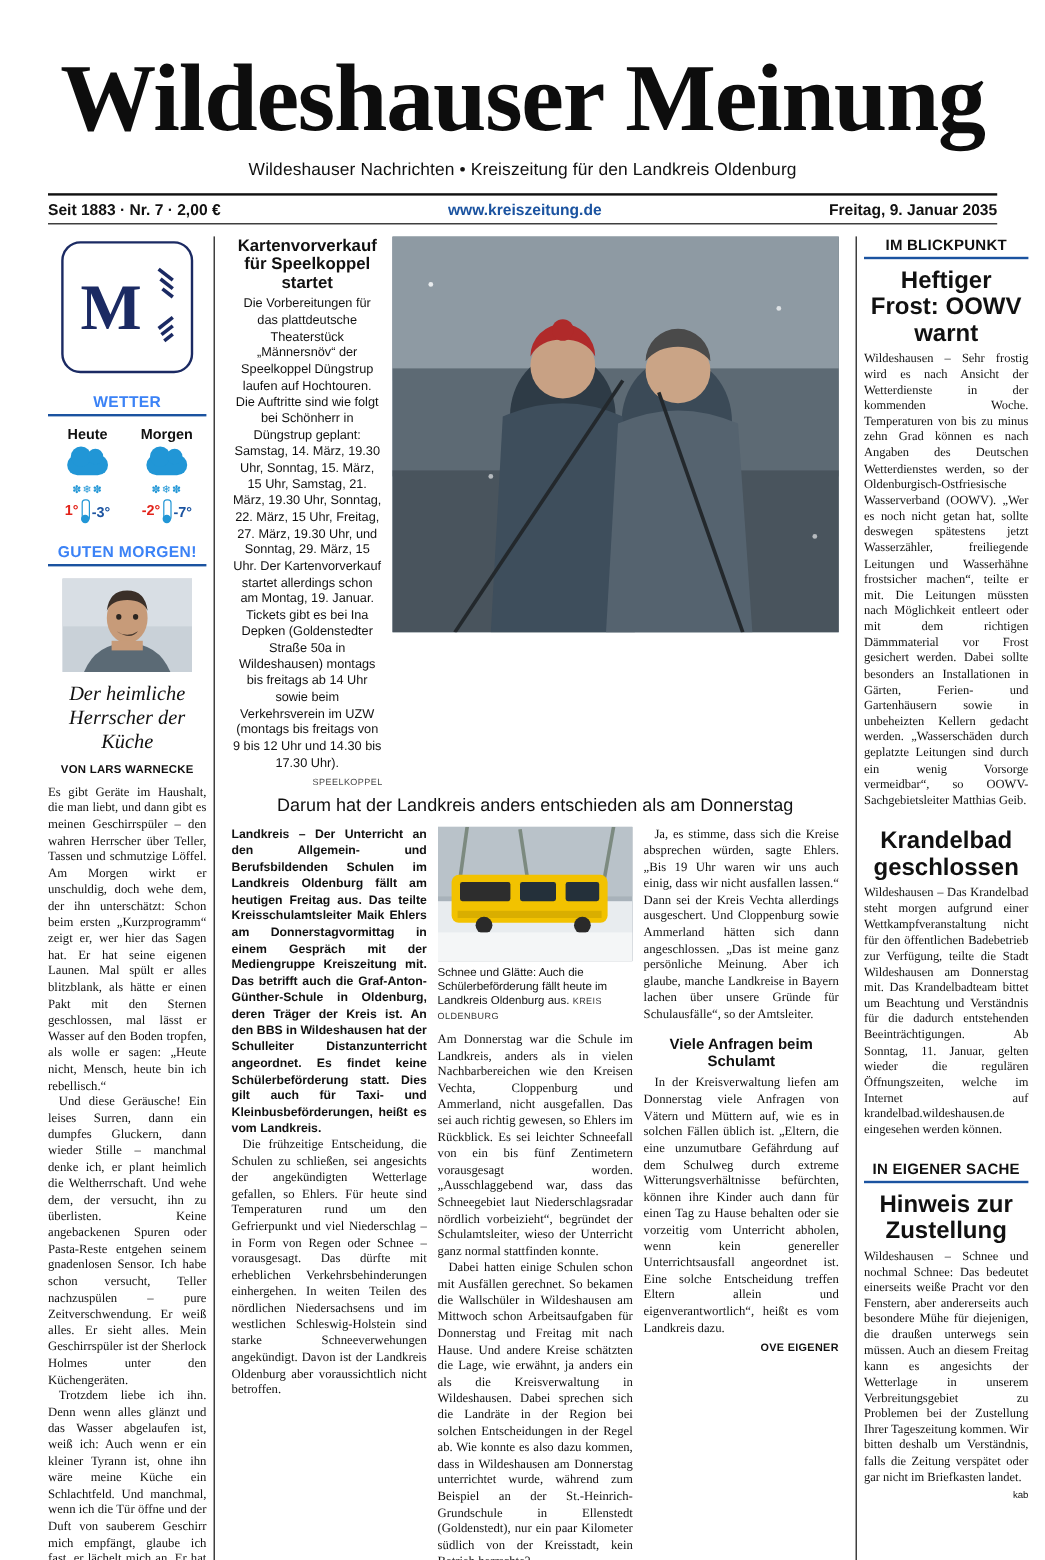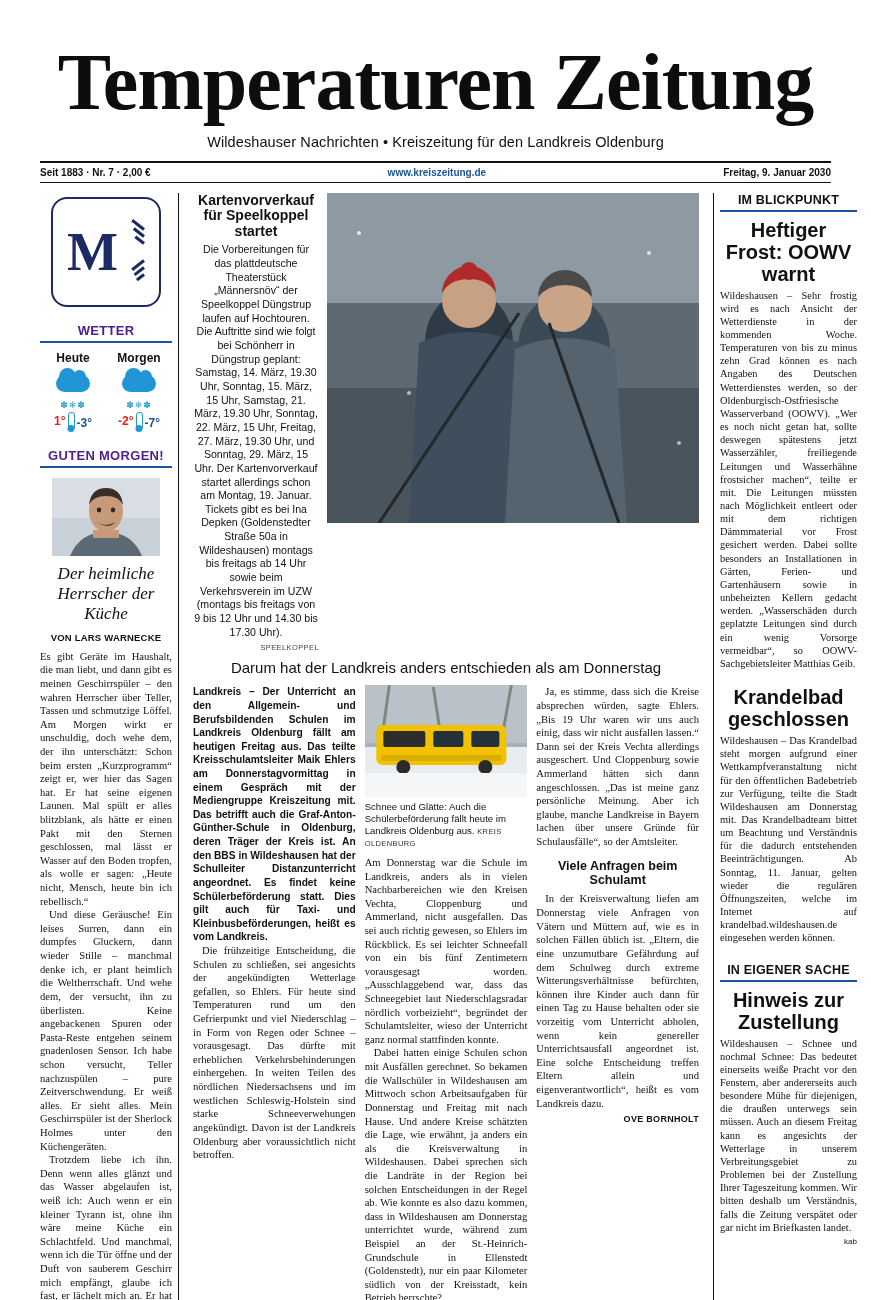--- a/index.html
+++ b/index.html
@@ -18,21 +18,21 @@
     letter-spacing:-1px;color:#0d0d0d;
   }
   .masthead .sub{
     font-family:"Liberation Sans", sans-serif;
     font-size:14.5px;margin-top:14px;color:#111;letter-spacing:.1px;
   }
   .rule-strong{border:0;border-top:2.4px solid #111;margin:11px 0 0 0;}
   .rule-thin{border:0;border-top:1px solid #111;margin:0;}
   .infobar{
     display:flex;justify-content:space-between;align-items:center;
-    font-family:"Liberation Sans", sans-serif;font-weight:700;font-size:10px;
+    font-family:"Liberation Sans", sans-serif;font-weight:700;font-size:13px;
     padding:3.5px 0 4px 0;
   }
   .infobar .mid{color:#1b53a0;}
 
   
   .cols{display:flex;gap:0;margin-top:10px;}
   .col-left{width:132px;flex:0 0 132px;}
   .col-mid{width:522px;flex:0 0 522px;padding:0 8px;box-sizing:border-box;}
   .col-right{width:137px;flex:0 0 137px;}
   .vdiv{width:1px;background:#111;flex:0 0 1px;margin:0 6px;align-self:stretch;}
@@ -42,21 +42,21 @@
     width:106px;height:106px;margin:4px auto 0 auto;
     border:2.2px solid #1b2a63;border-radius:16px;
     display:flex;align-items:center;justify-content:center;position:relative;
   }
   .logo-m{font-family:"Liberation Serif",serif;font-weight:700;font-size:54px;color:#1b2a63;line-height:1;}
   .logo-k{position:relative;width:26px;height:52px;margin-left:1px;}
   .logo-k i{position:absolute;right:0;background:#1b2a63;display:block;}
 
   .secthead{
     font-family:"Liberation Sans", sans-serif;font-weight:700;
-    font-size:13px;text-align:center;letter-spacing:.3px;margin-top:16px;color:#4c1d95;
+    font-size:13px;text-align:center;letter-spacing:.3px;margin-top:16px;color:#3b82f6;
   }
   .secrule{border:0;border-top:2.4px solid #1b53a0;margin:3px 0 0 0;}
 
   .wx{display:flex;margin-top:8px;}
   .wx .day{flex:1;text-align:center;}
   .wx .dname{font-family:"Liberation Sans",sans-serif;font-weight:700;font-size:12px;margin-bottom:4px;}
   .wx .icon{height:30px;display:flex;align-items:center;justify-content:center;}
   .cloud{
     position:relative;width:34px;height:17px;background:#2196d6;border-radius:9px;
   }
@@ -137,28 +137,28 @@
     text-align:center;margin:7px 0 4px 0;
   }
   .r-body{font-family:"Liberation Serif",serif;font-size:10.4px;line-height:1.265;text-align:justify;hyphens:auto;}
 </style>
 </head>
 <body>
 
 <div class="page">
 
   <div class="masthead">
-    <h1>Temperaturen Zeitung</h1>
+    <h1>Wildeshauser Meinung</h1>
     <div class="sub">Wildeshauser Nachrichten • Kreiszeitung für den Landkreis Oldenburg</div>
   </div>
   <hr class="rule-strong">
   <div class="infobar">
     <span>Seit 1883 · Nr. 7 · 2,00 €</span>
     <span class="mid">www.kreiszeitung.de</span>
-    <span>Freitag, 9. Januar 2030</span>
+    <span>Freitag, 9. Januar 2035</span>
   </div>
   <hr class="rule-thin">
 
   <div class="cols">
 
     <div class="col-left">
 
       <div class="logo-box">
         <span class="logo-m">M</span>
         <span class="logo-k">
@@ -314,21 +314,21 @@
         </div>
 
         <div class="c">
           <div class="body-serif" style="margin-top:0;">
             <p style="text-indent:9px;">Ja, es stimme, dass sich die Kreise absprechen würden, sagte Ehlers. „Bis 19 Uhr waren wir uns auch einig, dass wir nicht ausfallen lassen.“ Dann sei der Kreis Vechta allerdings ausgeschert. Und Cloppenburg sowie Ammerland hätten sich dann angeschlossen. „Das ist meine ganz persönliche Meinung. Aber ich glaube, manche Landkreise in Bayern lachen über unsere Gründe für Schulausfälle“, so der Amtsleiter.</p>
           </div>
           <div class="subsub">Viele Anfragen beim Schulamt</div>
           <div class="body-serif" style="margin-top:0;">
             <p style="text-indent:9px;">In der Kreisverwaltung liefen am Donnerstag viele Anfragen von Vätern und Müttern auf, wie es in solchen Fällen üblich ist. „Eltern, die eine unzumutbare Gefährdung auf dem Schulweg durch extreme Witterungsverhältnisse befürchten, können ihre Kinder auch dann für einen Tag zu Hause behalten oder sie vorzeitig vom Unterricht abholen, wenn kein genereller Unterrichtsausfall angeordnet ist. Eine solche Entscheidung treffen Eltern allein und eigenverantwortlich“, heißt es vom Landkreis dazu.</p>
           </div>
-          <div class="endline">OVE BORNHOLT</div>
+          <div class="endline">OVE EIGENER</div>
         </div>
 
       </div>
 
     </div>
 
     <div class="vdiv"></div>
 
     <div class="col-right">
 

